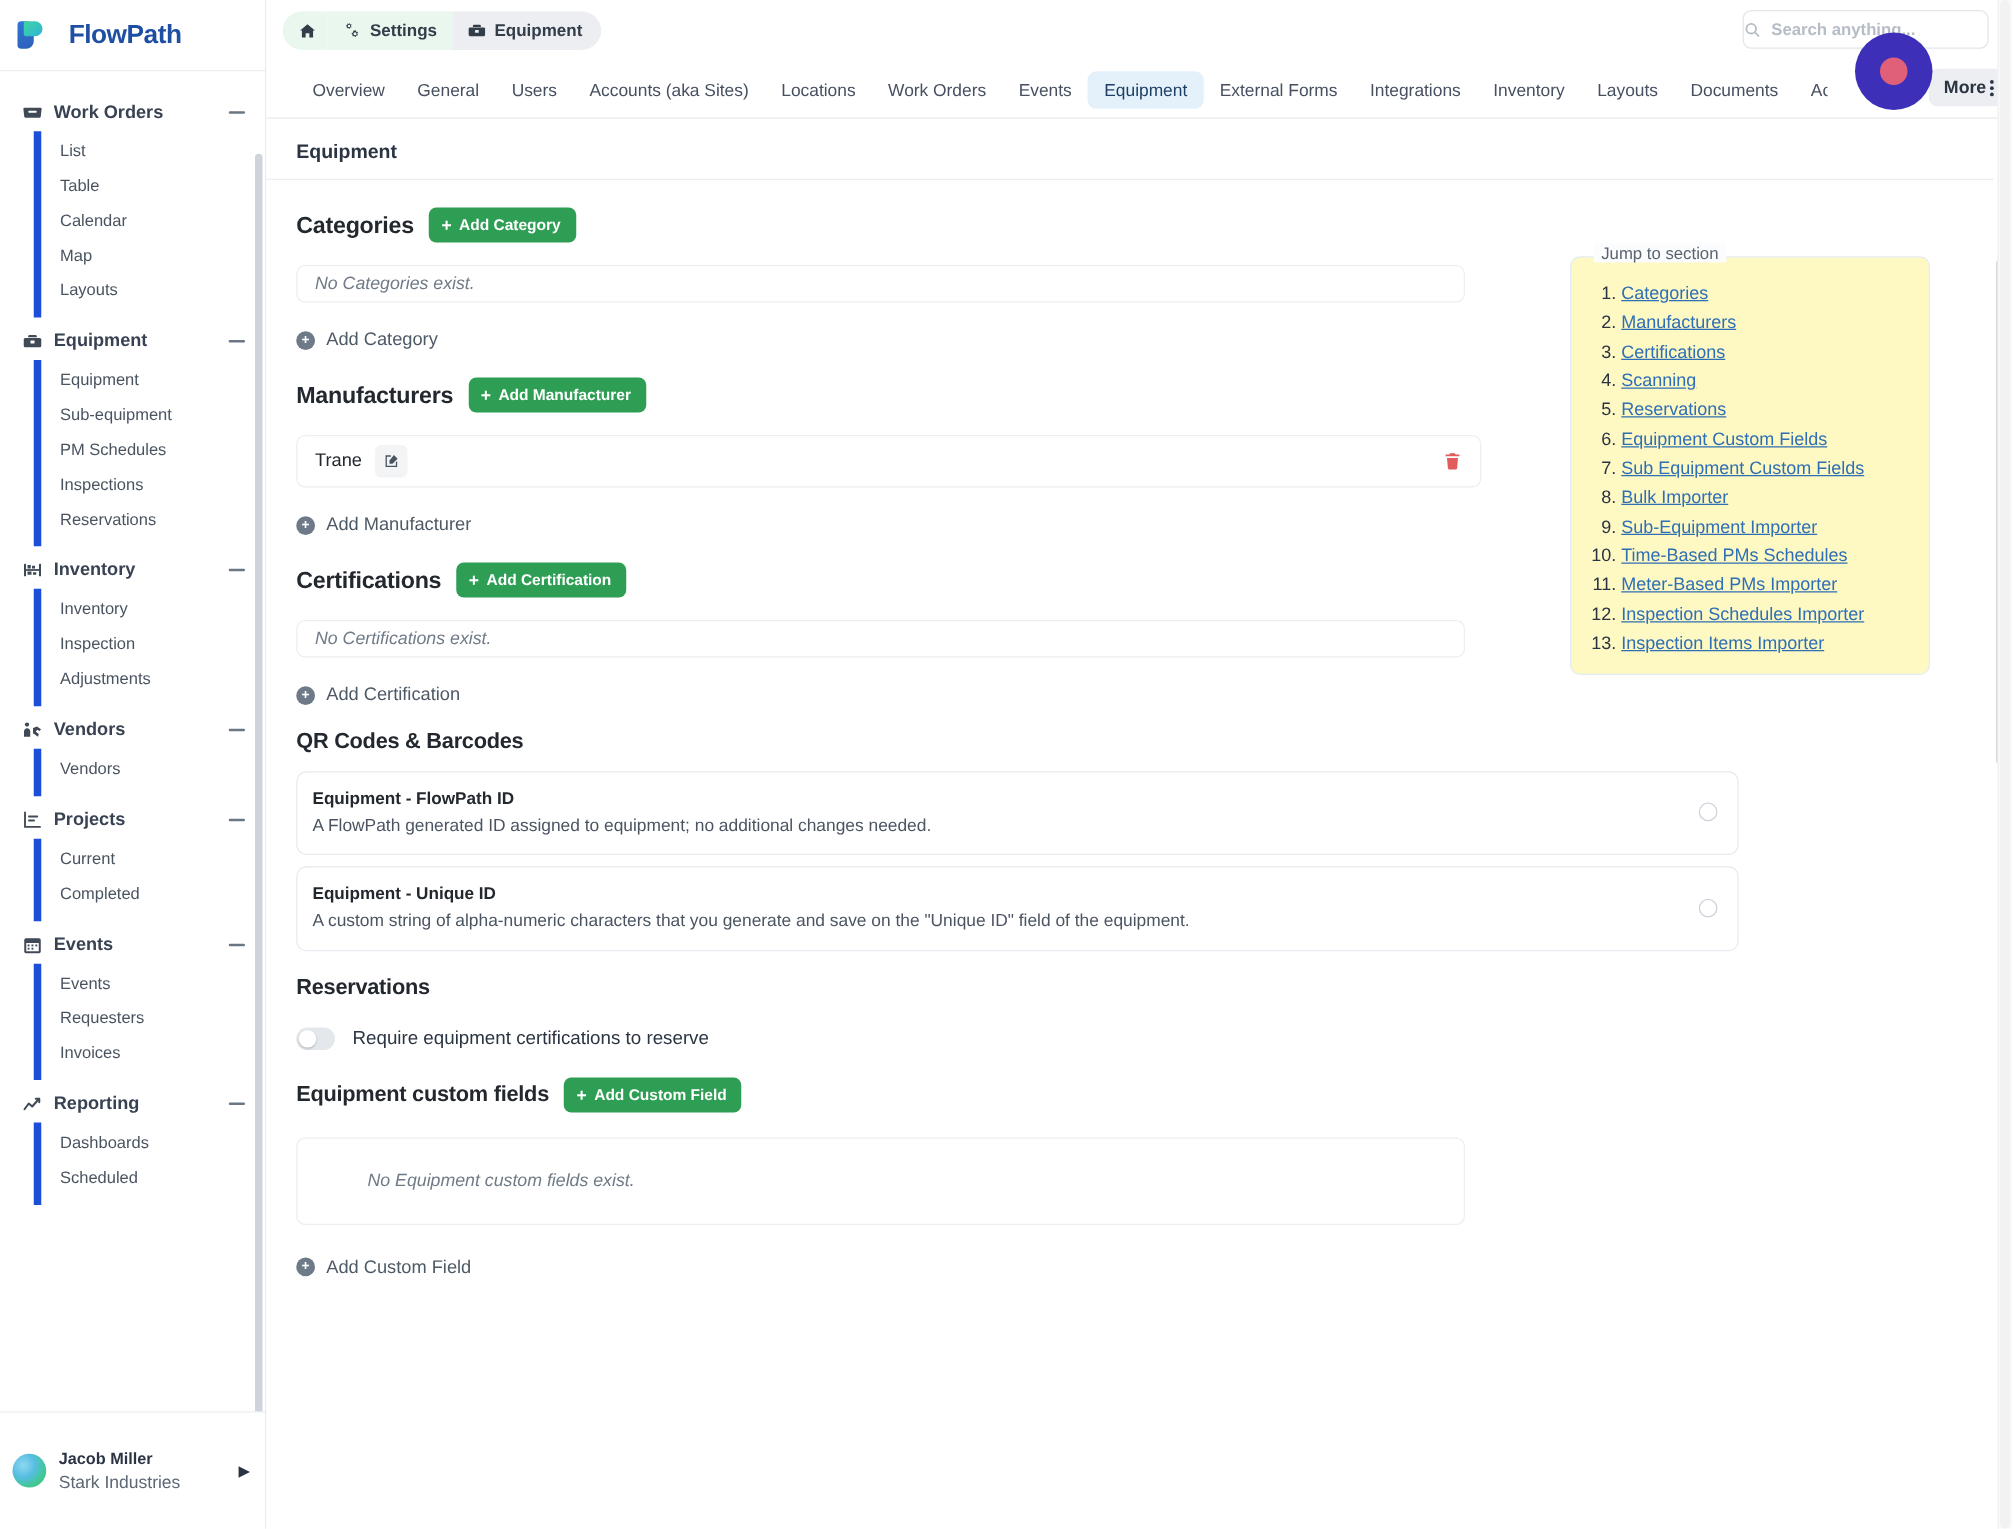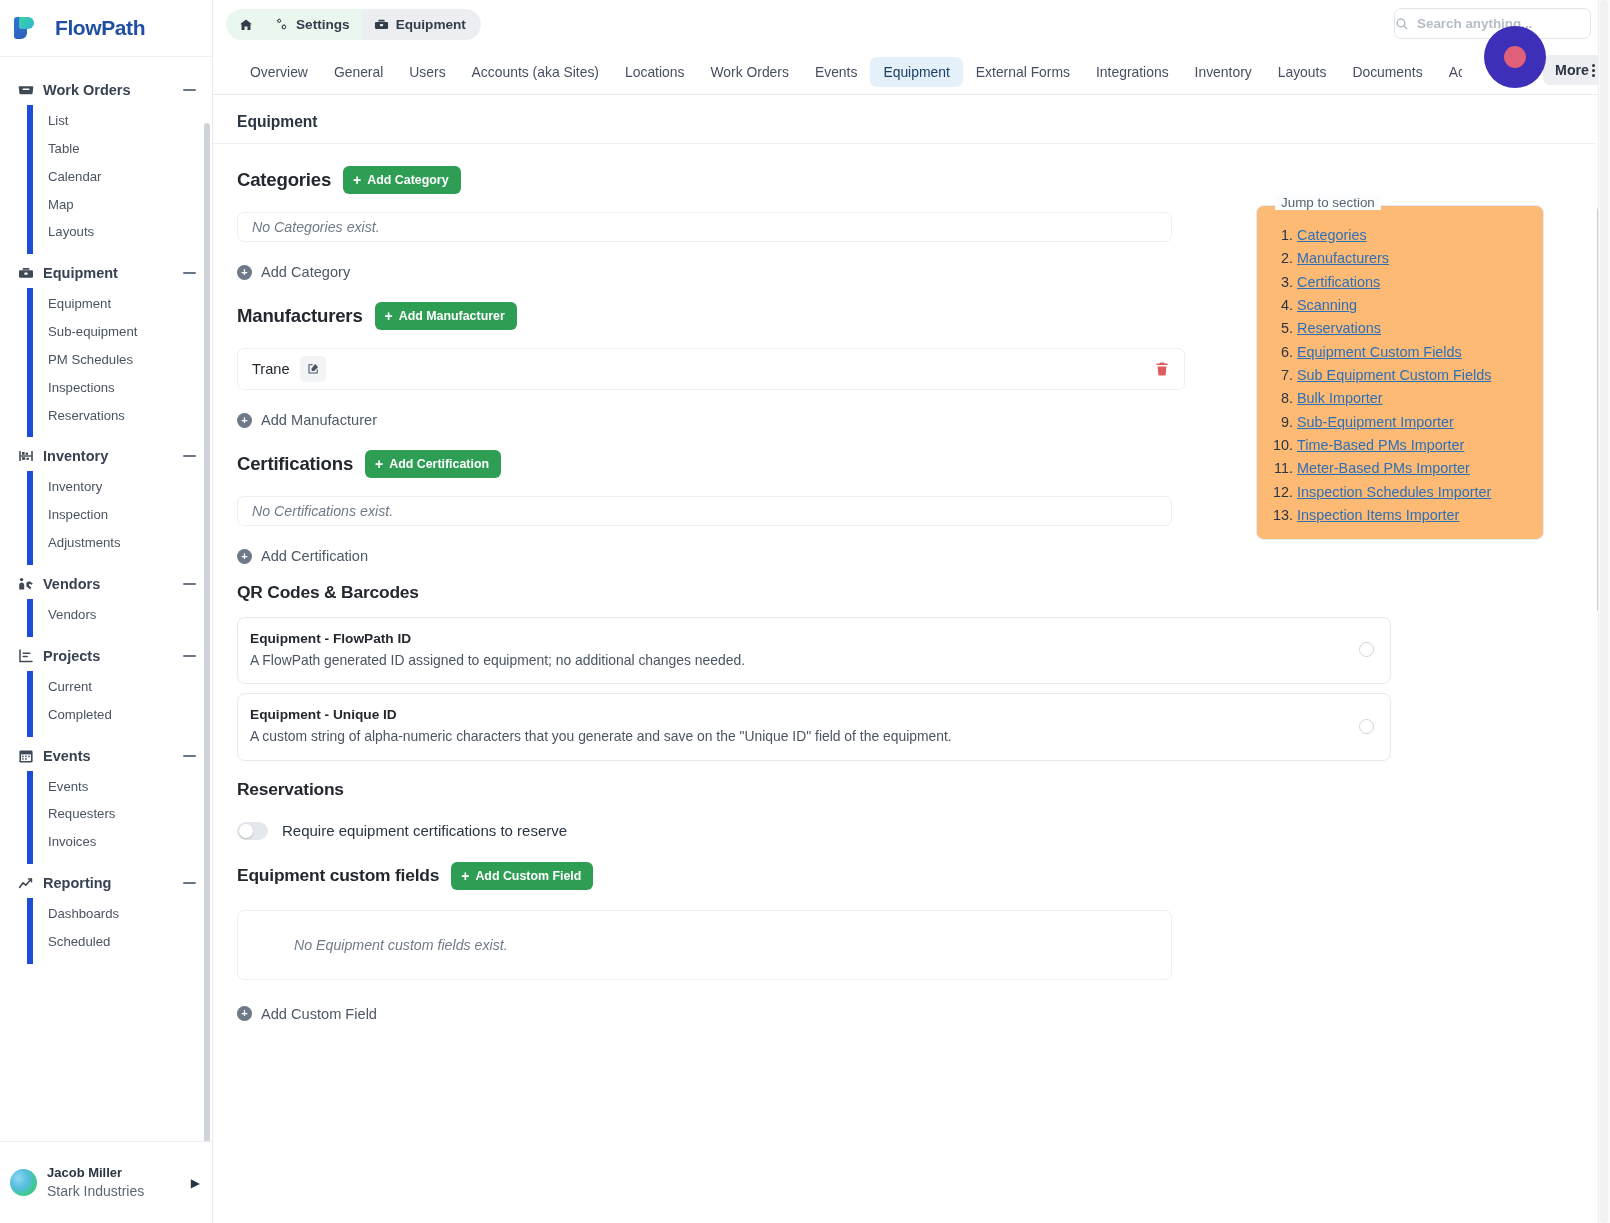--- a/index.html
+++ b/index.html
@@ -55,21 +55,21 @@
     font-size: 13.2px; color: #4a5461; padding: 6px 0 6px 15px;
     cursor: pointer; line-height: 1.2;
   }
 
   .sb-scroll {
     position: absolute; right: 2px; top: 66px; width: 6px; height: 1050px;
     background: #cfd4da; border-radius: 3px;
   }
   .user-box {
     border-top: 1px solid #eceef1;
-    height: 82px; display: flex; align-items: center; gap: 10px;
+    height: 94px; display: flex; align-items: center; gap: 10px;
     padding: 0 12px 0 10px;
   }
   .avatar {
     width: 27px; height: 27px; border-radius: 50%; flex: 0 0 27px;
     background: radial-gradient(circle at 32% 34%, #8fd9f2 0%, #56bde0 38%, #3fc98a 72%, #2e9f6e 100%);
   }
   .user-meta { flex: 1 1 auto; }
   .user-name { font-size: 13px; font-weight: 700; color: #2b3442; line-height: 1.35; }
   .user-org { font-size: 14px; color: #5c6775; line-height: 1.35; }
   .user-arrow { color: #2b3442; font-size: 12px; }
@@ -194,21 +194,21 @@
   }
   .toggle .knob {
     position: absolute; left: 2px; top: 2px; width: 14px; height: 14px;
     border-radius: 50%; background: #fff; box-shadow: 0 1px 2px rgba(0,0,0,.2);
   }
   .toggle-label { font-size: 15px; color: #2b3442; }
 
   
   .jump {
     position: absolute; right: 66px; top: 110px; width: 288px;
-    background: #fdba74; border: 1px solid #e3ecf5; border-radius: 8px;
+    background: #fef9c3; border: 1px solid #e3ecf5; border-radius: 8px;
     padding: 14px 14px 12px 10px;
   }
   .jump-title {
     position: absolute; left: 18px; top: -11px;
     background: #fbfcfd; padding: 0 6px;
     font-size: 13.4px; color: #59636f;
   }
   .jump ol { margin: 4px 0 0 30px; }
   .jump li { font-size: 14.4px; color: #2b3442; line-height: 1.62; }
   .jump li a {
@@ -587,21 +587,21 @@
         <ol>
           <li><a>Categories</a></li>
           <li><a>Manufacturers</a></li>
           <li><a>Certifications</a></li>
           <li><a>Scanning</a></li>
           <li><a>Reservations</a></li>
           <li><a>Equipment Custom Fields</a></li>
           <li><a>Sub Equipment Custom Fields</a></li>
           <li><a>Bulk Importer</a></li>
           <li><a>Sub-Equipment Importer</a></li>
-          <li><a>Time-Based PMs Importer</a></li>
+          <li><a>Time-Based PMs Schedules</a></li>
           <li><a>Meter-Based PMs Importer</a></li>
           <li><a>Inspection Schedules Importer</a></li>
           <li><a>Inspection Items Importer</a></li>
         </ol>
       </div>
 
       <div class="vbar-inner"></div>
     </div>
 
     <div class="vbar-outer-track">

